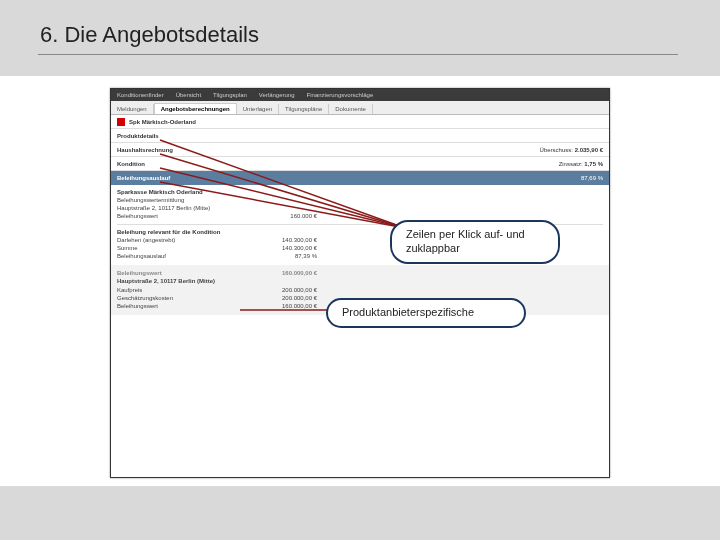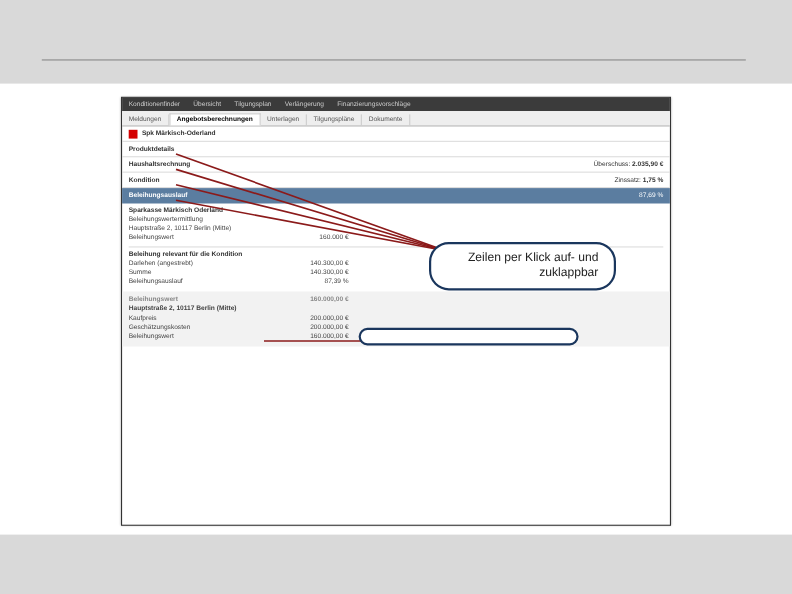--- a/index.html
+++ b/index.html
@@ -27,29 +27,30 @@
   .small-title { font-size: 6px; font-weight: bold; color:#333; margin-bottom:2px;}
   .detail-row { display:flex; font-size: 6px; color:#444; line-height:1.3;}
   .detail-row .left { width: 130px; }
   .detail-row .right { width: 70px; text-align:right; }
   .divider { border-top:1px solid #ddd; margin:4px 0;}
   .grey-panel { background:#f2f2f2; padding:4px 6px; position:relative;}
   .grey-panel .row { display:flex; font-size:6px; color:#444; line-height:1.4;}
   .grey-panel .row .l { width:130px;}
   .grey-panel .row .r { width:70px; text-align:right;}
   .grey-panel .head { font-weight:bold; color:#888;}
-  .callout { position:absolute; background:#fff; border:2px solid #1a365d; border-radius:18px; padding:6px 14px; font-size:11px; color:#222; text-align:right; line-height:1.25;}
+  .callout { position:absolute; background:#fff; border:2px solid #1a365d; border-radius:18px; padding:6px 14px; font-size:11px; color:#222; text-align:left; line-height:1.25;}
   .callout.c1 { left:390px; top:220px; width:170px;}
   .callout.c2 { left:326px; top:298px; width:200px;}
   svg.lines { position:absolute; left:110px; top:88px; width:500px; height:390px; pointer-events:none;}
 </style>
 </head>
 <body>
 
 <div class="slide">
+  <div class="title">6. Die Angebotsdetails</div>
   <div class="title-underline"></div>
   <div class="content-bg"></div>
 
   <div class="app-window">
     <div class="dark-bar">
       <span>Konditionenfinder</span>
       <span>Übersicht</span>
       <span>Tilgungsplan</span>
       <span>Verlängerung</span>
       <span>Finanzierungsvorschläge</span>
@@ -136,14 +137,15 @@
     <line x1="50" y1="80" x2="295" y2="140" stroke="#8b1a1a" stroke-width="1.5"></line>
     <line x1="50" y1="94" x2="295" y2="140" stroke="#8b1a1a" stroke-width="1.5"></line>
     <line x1="130" y1="222" x2="225" y2="222" stroke="#8b1a1a" stroke-width="1.5"></line>
   </svg>
 
   <div class="callout c1">
     <div>Zeilen per Klick auf- und</div>
     <div>zuklappbar</div>
   </div>
   <div class="callout c2">
+    <div>Produktanbieterspezifische</div>
   </div>
 </div>
 
 </body></html>

